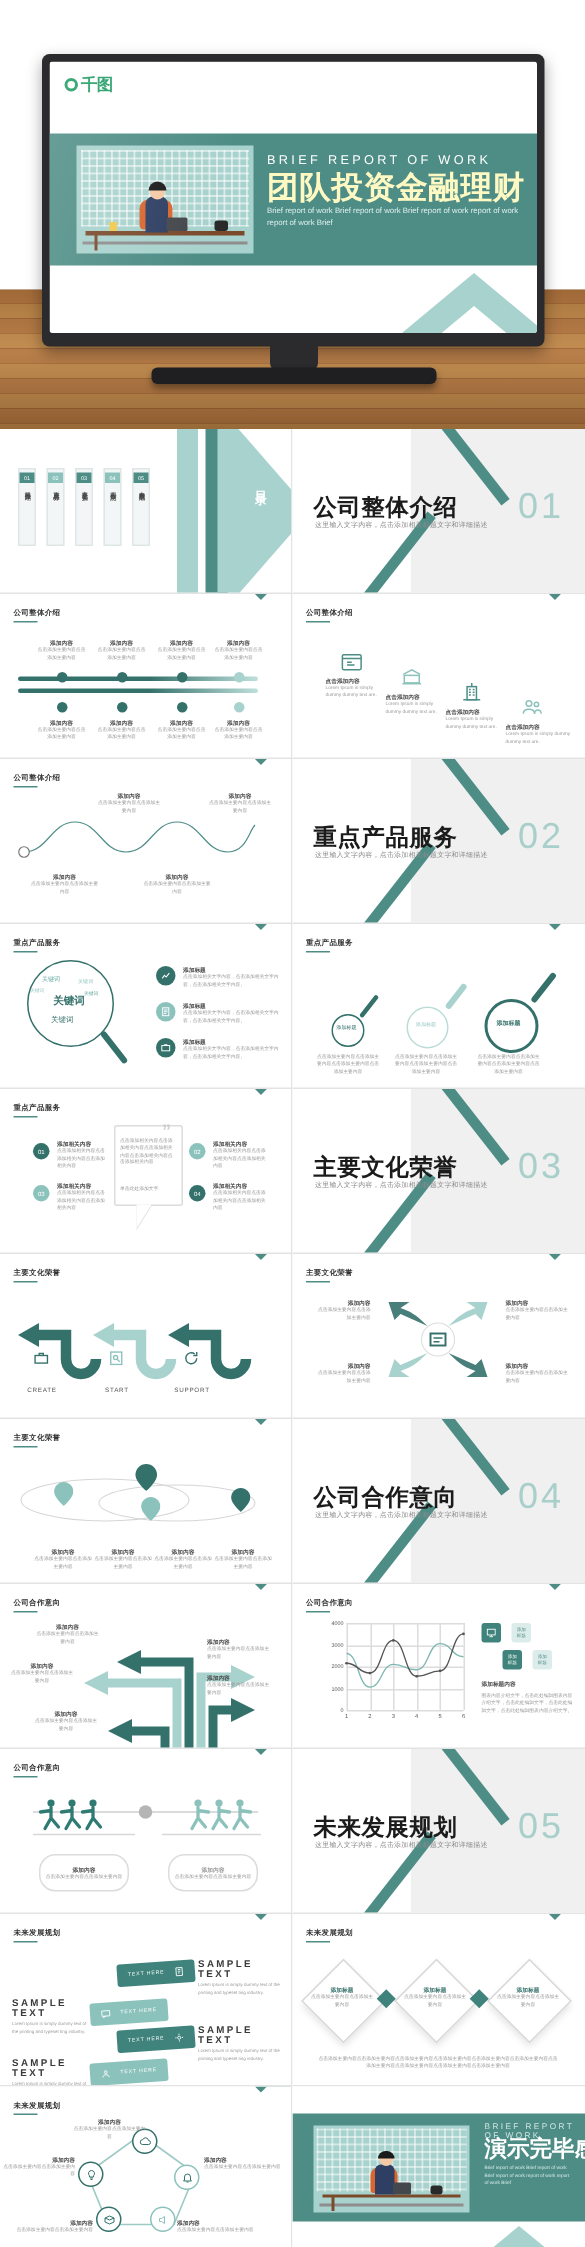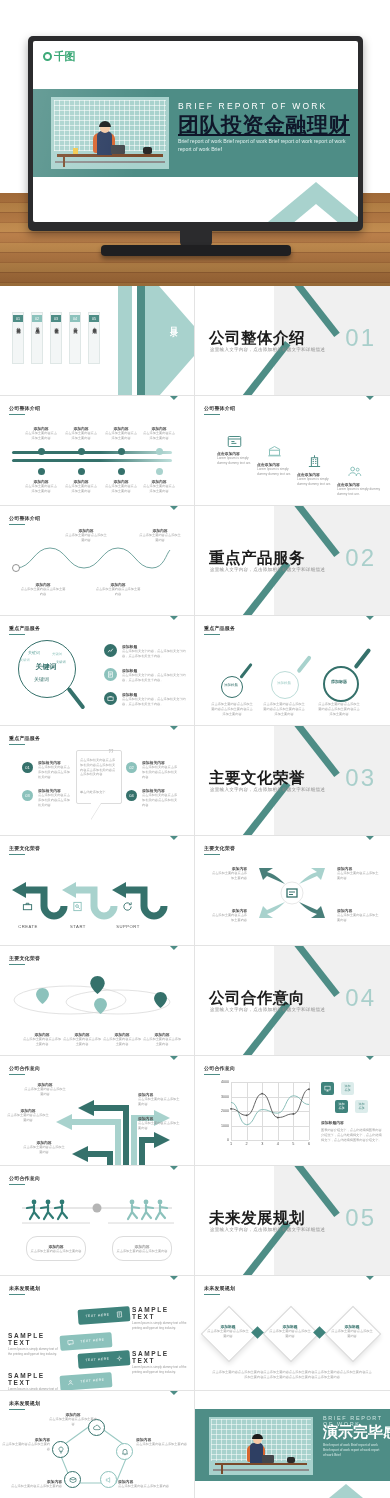--- a/index.html
+++ b/index.html
@@ -35,21 +35,21 @@
   .screen .illus .deskleg{position:absolute;left:12px;bottom:2px;width:2px;height:11px;background:#7a4a2b;}
   .screen .illus .floor{position:absolute;left:4px;bottom:6px;width:110px;height:2px;background:#8d8d8d;}
   .screen .illus .chair{position:absolute;left:42px;bottom:16px;width:22px;height:20px;background:#d9662f;border-radius:6px 6px 3px 3px;}
   .screen .illus .body{position:absolute;left:46px;bottom:14px;width:15px;height:24px;background:#2e3f63;border-radius:5px 5px 0 0;}
   .screen .illus .head{position:absolute;left:49px;bottom:36px;width:10px;height:10px;background:#f5c9a6;border-radius:50%;}
   .screen .illus .hair{position:absolute;left:48px;bottom:42px;width:12px;height:6px;background:#1b1b1b;border-radius:6px 6px 0 0;}
   .screen .illus .laptop{position:absolute;left:60px;bottom:15px;width:14px;height:9px;background:#44474c;border-radius:1px;}
   .screen .illus .phone{position:absolute;left:92px;bottom:15px;width:9px;height:7px;background:#2a2a2a;border-radius:2px;}
   .screen .illus .cup{position:absolute;left:22px;bottom:15px;width:5px;height:6px;background:#f2c94c;}
   .screen .ttl-en{position:absolute;left:145px;top:12px;font-size:8.5px;letter-spacing:2.2px;color:#ffffff;}
-  .screen .ttl-cn{position:absolute;left:145px;top:22px;font-size:21px;font-weight:bold;color:#0f172a;letter-spacing:.5px;white-space:nowrap;text-decoration:underline;}
+  .screen .ttl-cn{position:absolute;left:145px;top:22px;font-size:21px;font-weight:bold;color:#fef9c3;letter-spacing:.5px;white-space:nowrap;}
   .screen .ttl-sub{position:absolute;left:145px;top:48px;width:175px;font-size:5.2px;line-height:1.55;color:#dff0ee;}
   .screen .chev{position:absolute;right:-6px;bottom:0px;width:0;height:0;
      border-left:48px solid transparent;border-right:48px solid transparent;border-bottom:40px solid #a8d2cd;}
   .screen .chev2{position:absolute;right:6px;bottom:-12px;width:0;height:0;
      border-left:36px solid transparent;border-right:36px solid transparent;border-bottom:30px solid #fff;}
 
   
   .grid{position:absolute;left:0;top:286px;width:390px;}
   .row{display:flex;}
   .slide{width:195px;height:110px;background:#fff;position:relative;overflow:hidden;

